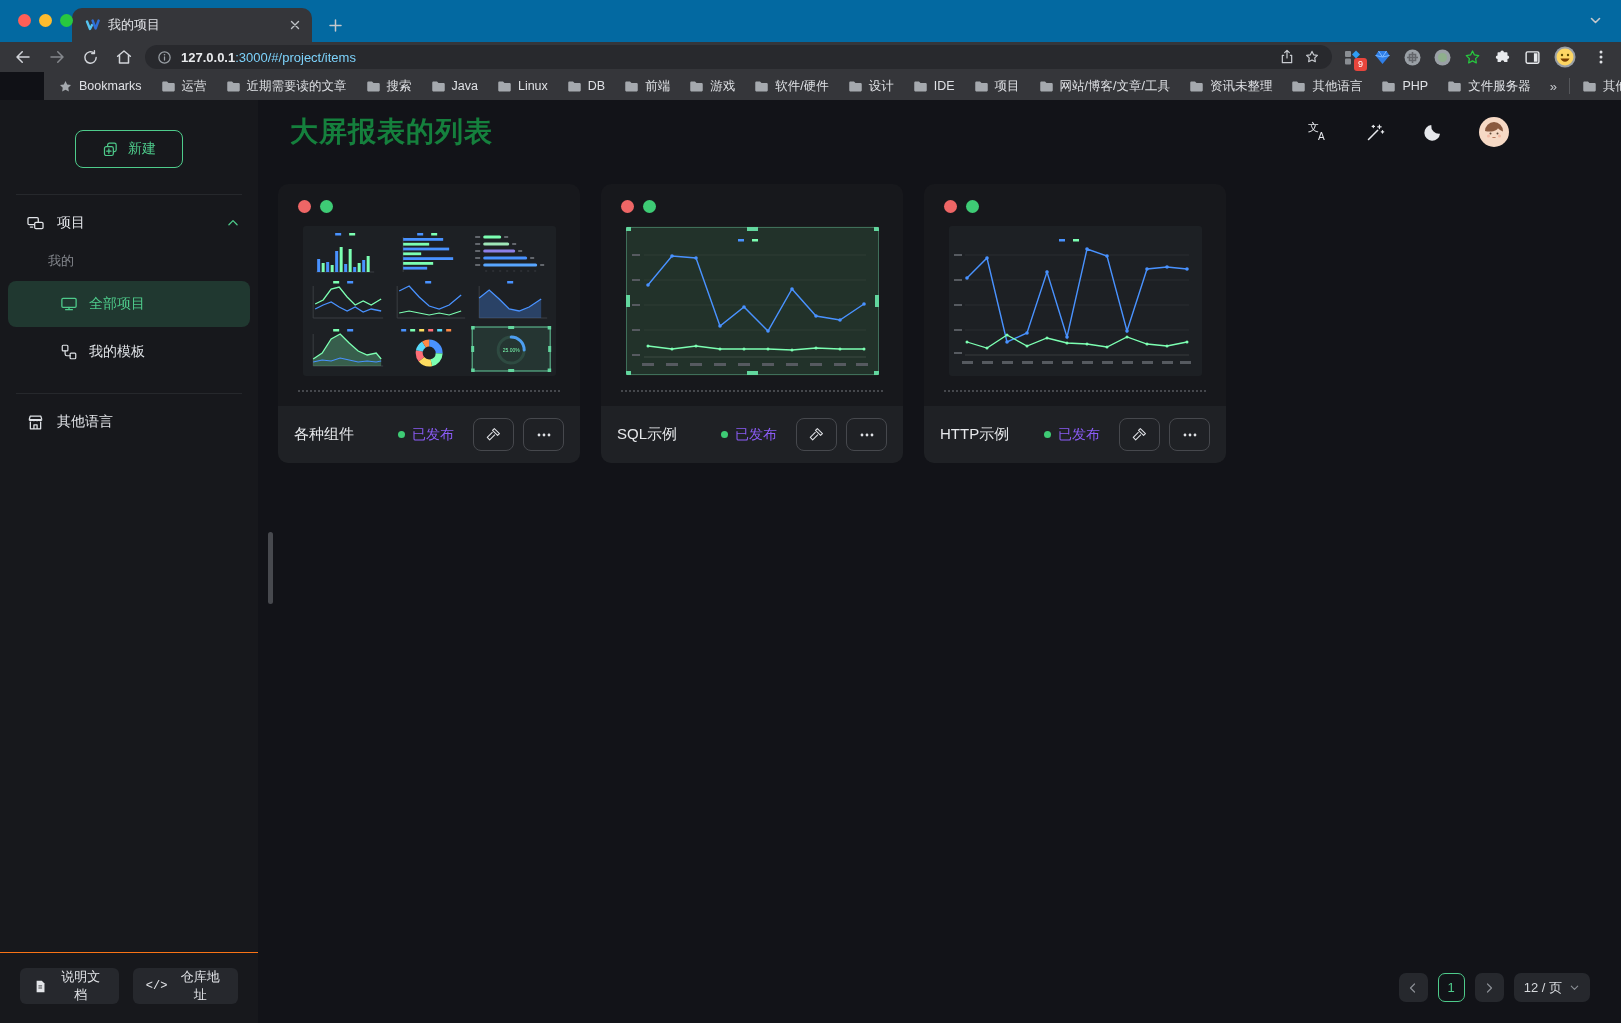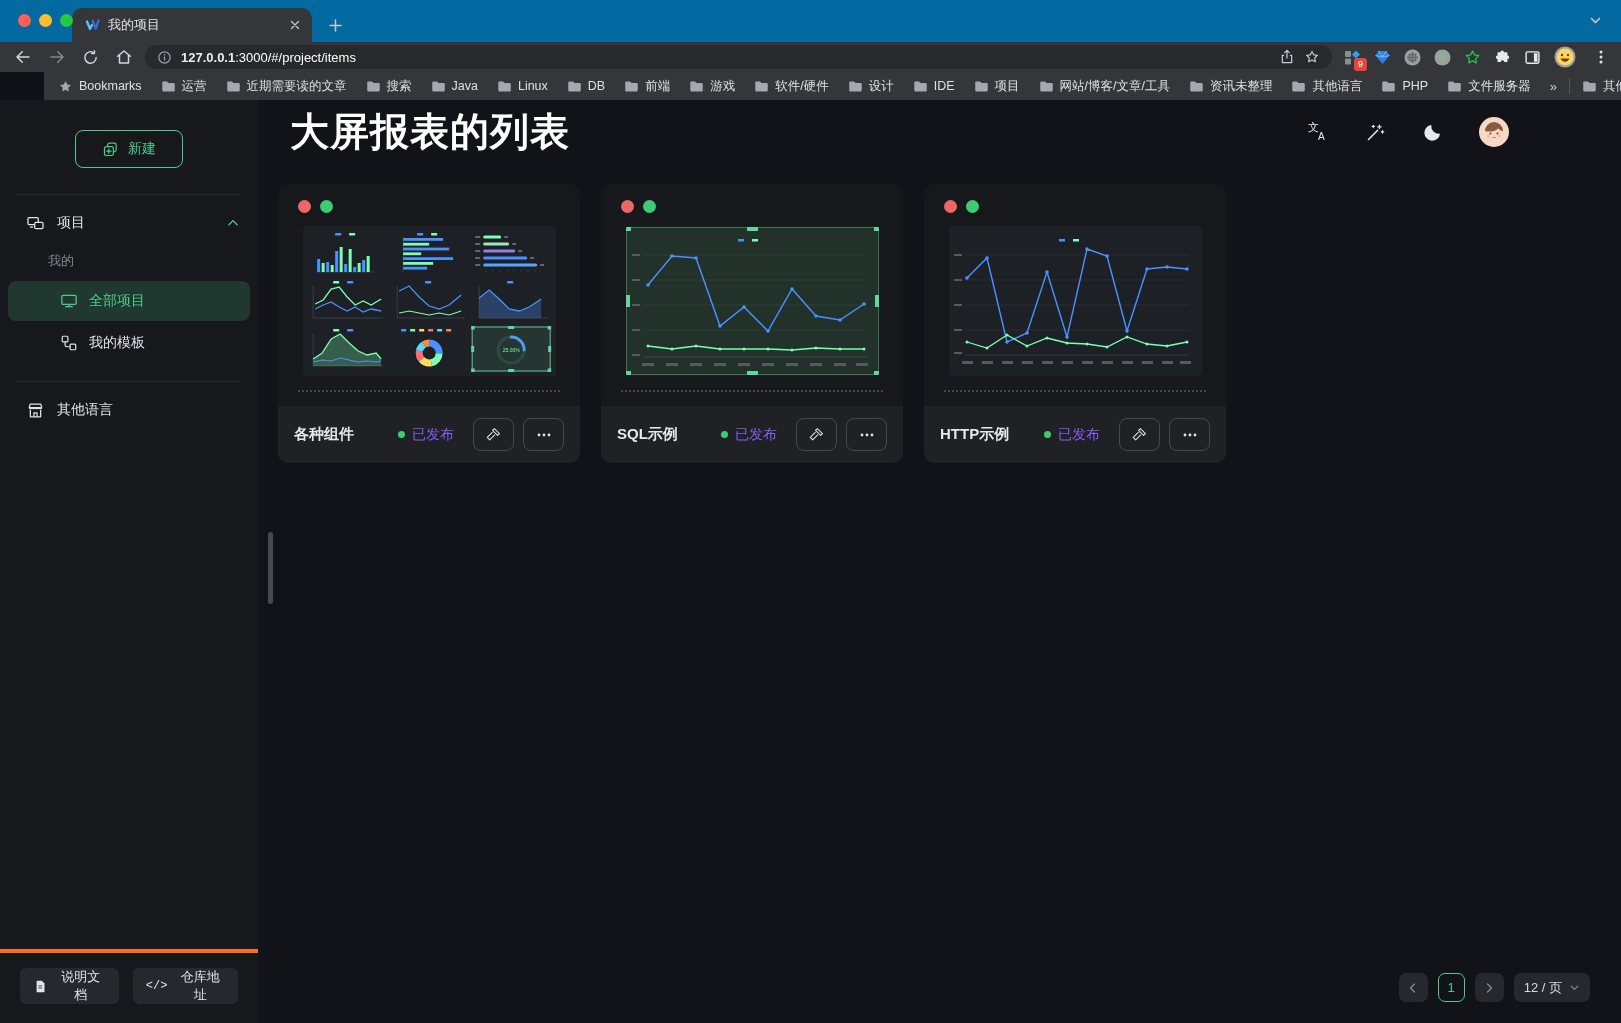--- a/index.html
+++ b/index.html
@@ -15,21 +15,21 @@
   .tab { margin-left:72px; width:240px; height:34px; background:#35363a; border-radius:10px 10px 0 0;
          display:flex; align-items:center; gap:8px; padding:0 10px 0 12px; }
   .tab-title { color:#dfe1e5; font-size:13px; flex:1; white-space:nowrap; overflow:hidden; }
   .newtab { width:26px; height:26px; margin:0 0 4px 10px; border-radius:50%; display:flex; align-items:center; justify-content:center; }
   .tabstrip-chevron { position:absolute; right:18px; top:13px; }
 
   .toolbar { height:30px; background:#35363a; display:flex; align-items:center; padding:0 12px 0 14px; }
   .nav-icons { display:flex; align-items:center; gap:16px; margin-right:12px; }
   .urlbar { flex:1; height:24px; background:#28292d; border-radius:12px; display:flex; align-items:center; gap:9px; padding:0 12px; margin-right:12px; }
   .url-text { font-size:13px; color:#e8eaed; white-space:nowrap; }
-  .url-text .rest { color:#ffffff; }
+  .url-text .rest { color:#7dd3fc; }
   .url-spacer { flex:1; }
   .ext { display:flex; align-items:center; gap:13px; }
   .ext-item { position:relative; }
   .ext-badge { position:absolute; right:-6px; bottom:-5px; background:#e8453c; color:#fff; font-size:9px;
                min-width:13px; height:13px; border-radius:3px; display:flex; align-items:center; justify-content:center; padding:0 2px; }
 
   .bookmarks-bar { height:28px; background:#35363a; display:flex; align-items:center; padding:0 14px; gap:19px;margin-left:44px; }
   .bm { display:flex; align-items:center; gap:6px; color:#dfe1e5; font-size:12.5px; white-space:nowrap; }
   .bm-right { margin-left:auto; display:flex; align-items:center; gap:12px; }
   .bm-overflow { color:#c6c9cd; font-size:13px; }
@@ -37,44 +37,44 @@
 
   
   .app { display:flex; height:923px; position:relative; }
   .sidebar { width:258px; flex-shrink:0; background:#17181c; position:relative; }
   .new-btn { margin:30px auto 0; width:108px; height:38px; border:1px solid #4ecb8b; border-radius:8px;
              background:transparent; color:#4ecb8b; font-size:14px; display:flex; align-items:center; justify-content:center; gap:9px; cursor:pointer; }
   .sb-divider { margin:26px 16px 0; border-top:1px solid #26282c; }
   .nav-group { display:flex; align-items:center; gap:12px; height:40px; margin-top:8px; padding:0 18px 0 26px; color:#e3e5e9; font-size:14px; cursor:pointer; }
   .nav-group .chev { margin-left:auto; }
   .nav-sub-label { height:36px; display:flex; align-items:center; padding-left:48px; color:#84878d; font-size:13px;font-family:Liberation Mono, monospace; }
-  .nav-item { display:flex; align-items:center; gap:11px; height:40px; margin:2px 8px; padding-left:52px; border-radius:8px; color:#dfe2e6; font-size:14px; cursor:pointer; }
+  .nav-item { display:flex; align-items:center; gap:11px; height:46px; margin:2px 8px; padding-left:52px; border-radius:8px; color:#dfe2e6; font-size:14px; cursor:pointer; }
   .nav-item.active { background:#203830; color:#4ecb8b; }
-  .sidebar-bottom { position:absolute; left:0; right:0; bottom:0; border-top:4px solid #f97316; padding:15px 20px 19px; display:flex; gap:14px; }
+  .sidebar-bottom { position:absolute; left:0; right:0; bottom:0; border-top:1px solid #f97316; padding:15px 20px 19px; display:flex; gap:14px; }
   .sb-btn { height:36px; padding:0 13px; background:#26282d; border-radius:6px; color:#e3e5e9; font-size:13px; display:flex; align-items:center; gap:8px; cursor:pointer; border:none; }
   .code-glyph { font-family:"Liberation Mono",monospace; font-size:12px; color:#e3e5e9; }
 
   main { flex:1; position:relative; background:#121318; }
   .scroll-thumb { position:absolute; left:10px; top:432px; width:5px; height:72px; border-radius:3px; background:#47494e; }
   .page-header { height:64px; display:flex; align-items:center; padding:0 112px 0 32px; }
-  .page-title { font-size:39px; color:#ffffff; letter-spacing:1px; }
+  .page-title { font-size:28px; color:#15803d; letter-spacing:1px; }
   .header-icons { margin-left:auto; display:flex; align-items:center; gap:36px; }
   .hicon { cursor:pointer; }
 
   .cards { display:flex; gap:21px; padding:20px; }
   .card { width:302px; height:279px; background:#17181c; border-radius:10px; display:flex; flex-direction:column; overflow:hidden; }
   .card-dots { display:flex; gap:9px; padding:16px 20px 0; }
   .cdot { width:13px; height:13px; border-radius:50%; }
   .cdot.red{background:#ee6666}.cdot.green{background:#3ecb75}
   .thumb { width:253px; height:150px; margin:13px auto 0; border-radius:3px; background:#1d2024; position:relative; overflow:hidden; }
   .mini-grid { position:absolute; inset:4px; display:grid; grid-template-columns:repeat(3,1fr); grid-template-rows:repeat(3,1fr); gap:2px; }
   .mini-grid svg { width:100%; height:100%; }
   .dash-sep { margin:14px 20px 0; border-top:2px dotted #45474c; }
   .card-footer { margin-top:auto; height:57px; background:#1f2125; display:flex; align-items:center; padding:0 16px; }
-  .card-title { font-size:15px; color:#e6e8eb; flex:1;font-weight:bold; }
+  .card-title { font-size:15px; color:#e6e8eb; flex:1; }
   .status { display:flex; align-items:center; gap:7px; color:#8b5cf6; font-size:14px; margin-right:10px; }
   .sdot { width:7px; height:7px; border-radius:50%; background:#3ecb75; }
   .cf-btn { width:41px; height:33px; border:1px solid #46484d; border-radius:8px; background:transparent;
             display:flex; align-items:center; justify-content:center; margin-left:9px; cursor:pointer; }
 
   .pagination { position:absolute; right:31px; bottom:21px; display:flex; align-items:center; gap:10px; }
   .pg-btn { width:29px; height:29px; border-radius:7px; background:#26282d; border:none; display:flex; align-items:center; justify-content:center; cursor:pointer; }
   .pg-page { width:27px; height:29px; border:1px solid #4ecb8b; border-radius:7px; background:transparent; color:#4ecb8b;
              font-size:13px; display:flex; align-items:center; justify-content:center; cursor:pointer; }
   .pg-size { height:29px; padding:0 10px; border-radius:7px; background:#26282d; color:#d6d9dd; font-size:13px;

